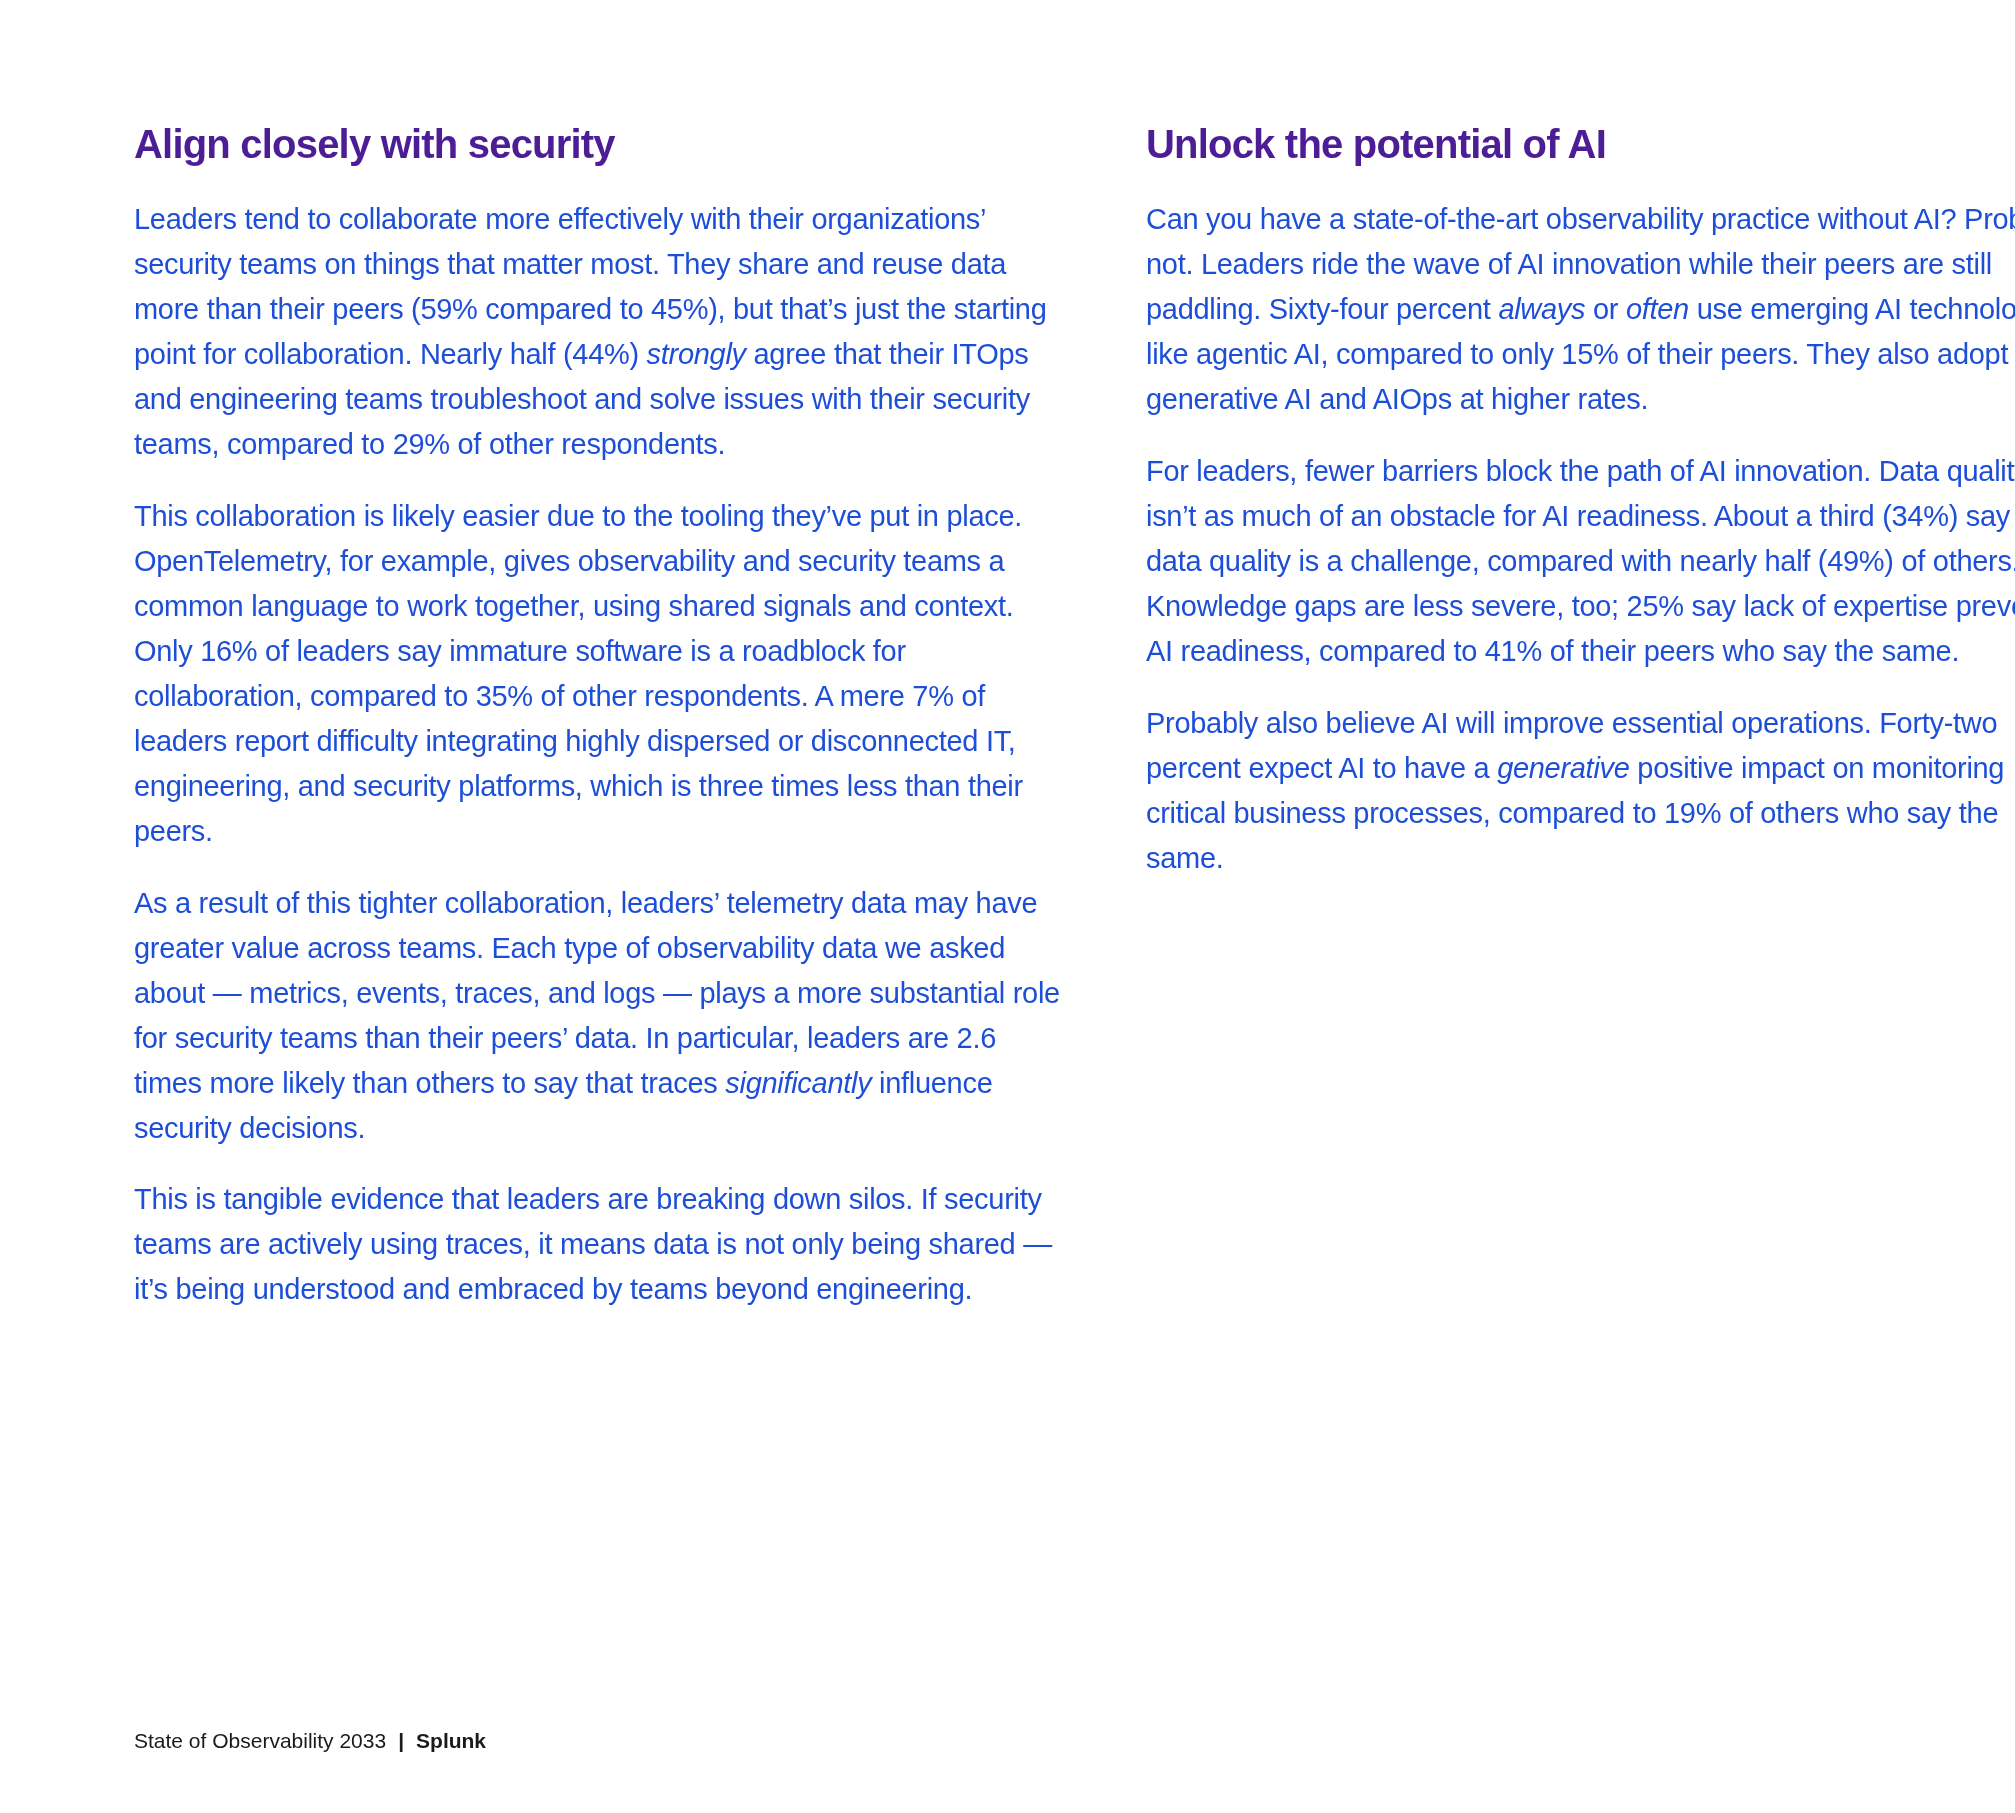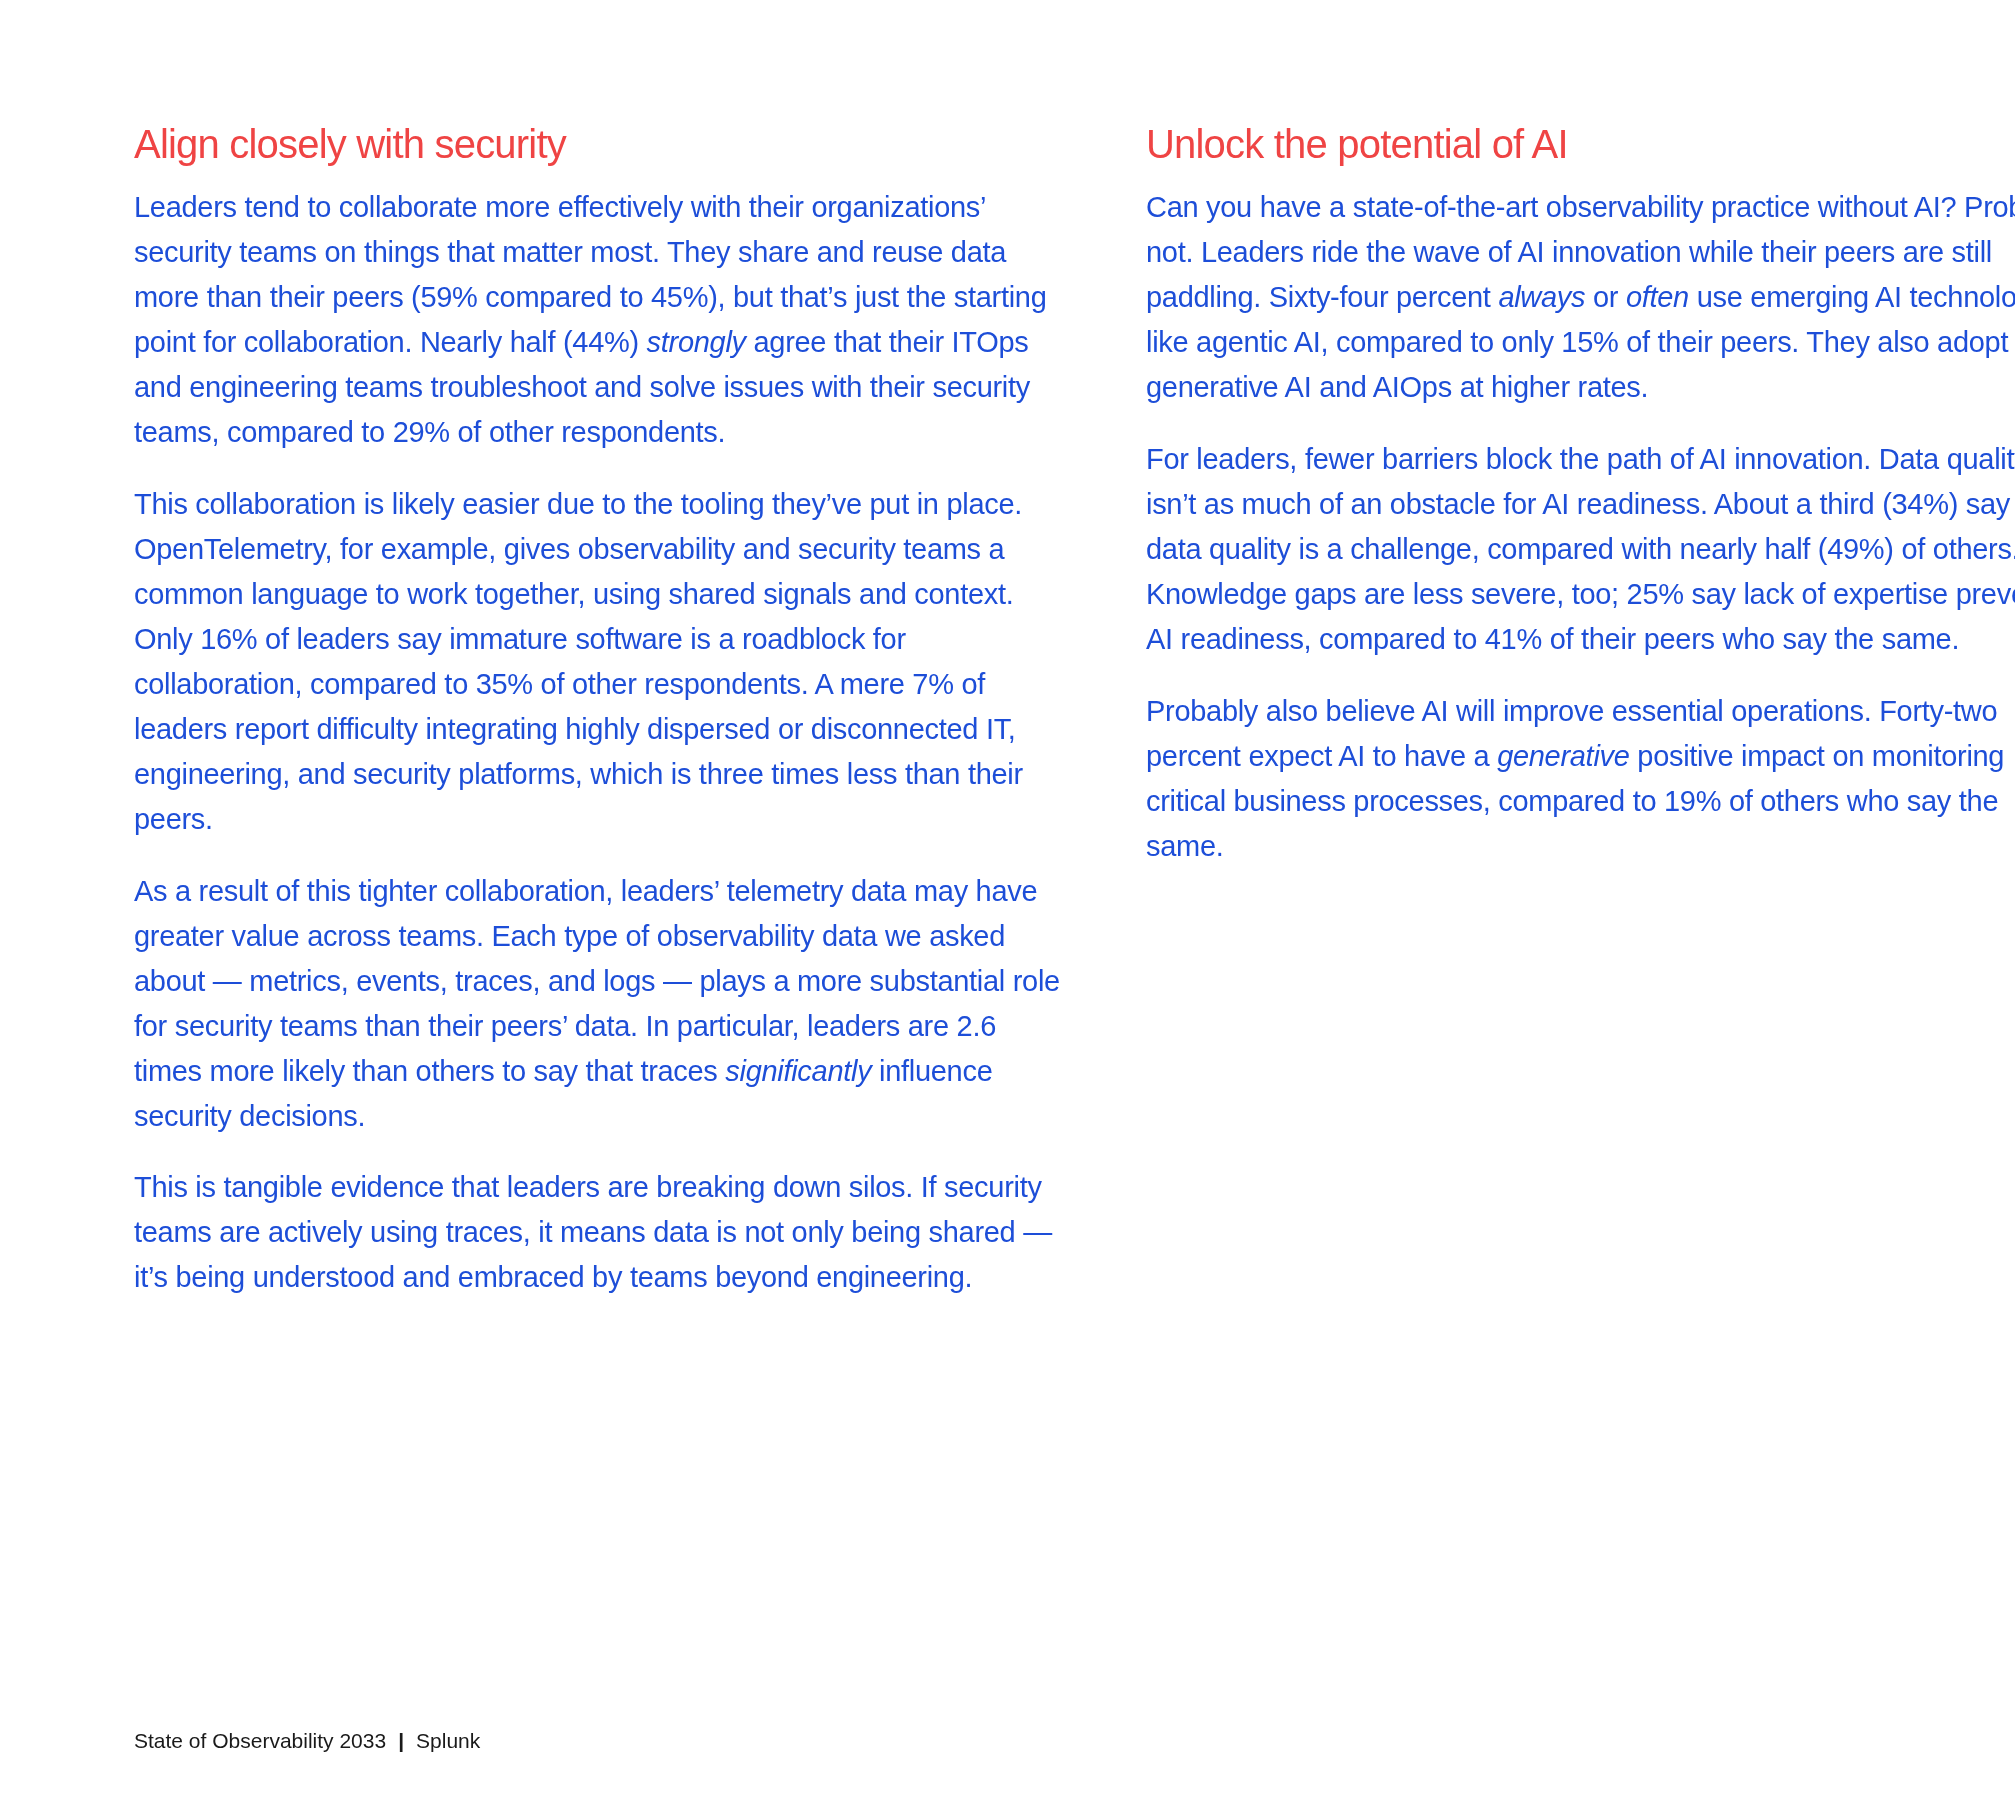--- a/index.html
+++ b/index.html
@@ -21,26 +21,26 @@
     top: 121px;
     width: 2958px;
     display: flex;
     gap: 77px;
   }
   section.col {
     width: 935px;
     flex: 0 0 935px;
   }
   h2.heading {
-    margin: 0 0 18px 0;
+    margin: 0 0 30px 0;
     font-size: 40px;
     line-height: 1.16;
-    font-weight: 400;
+    font-weight: 700;
     letter-spacing: -0.8px;
-    color: #ef4444;
+    color: #4c1d95;
   }
   p.body {
     margin: 0 0 26.6px 0;
     font-size: 29px;
     line-height: 45px;
     letter-spacing: -0.3px;
     color: #1d4ed8;
   }
   p.body:last-child { margin-bottom: 0; }
   em { font-style: italic; }
@@ -54,21 +54,21 @@
     color: #1a1a1a;
     display: flex;
     justify-content: space-between;
     align-items: baseline;
   }
   .footer-left .sep {
     font-weight: 700;
     margin: 0 12px;
   }
   .footer-left .brand {
-    font-weight: 400;
+    font-weight: 700;
   }
 </style>
 </head>
 <body>
 
 <main class="content">
 
   <section class="col">
     <h2 class="heading">Align closely with security</h2>
     <p class="body"><span>Leaders tend to collaborate more effectively with their organizations’ security teams on things that matter most. They share and reuse data more than their peers (59% compared to 45%), but that’s just the starting point for collaboration. Nearly half (44%) </span><em>strongly</em><span> agree that their ITOps and engineering teams troubleshoot and solve issues with their security teams, compared to 29% of other respondents.</span></p>

